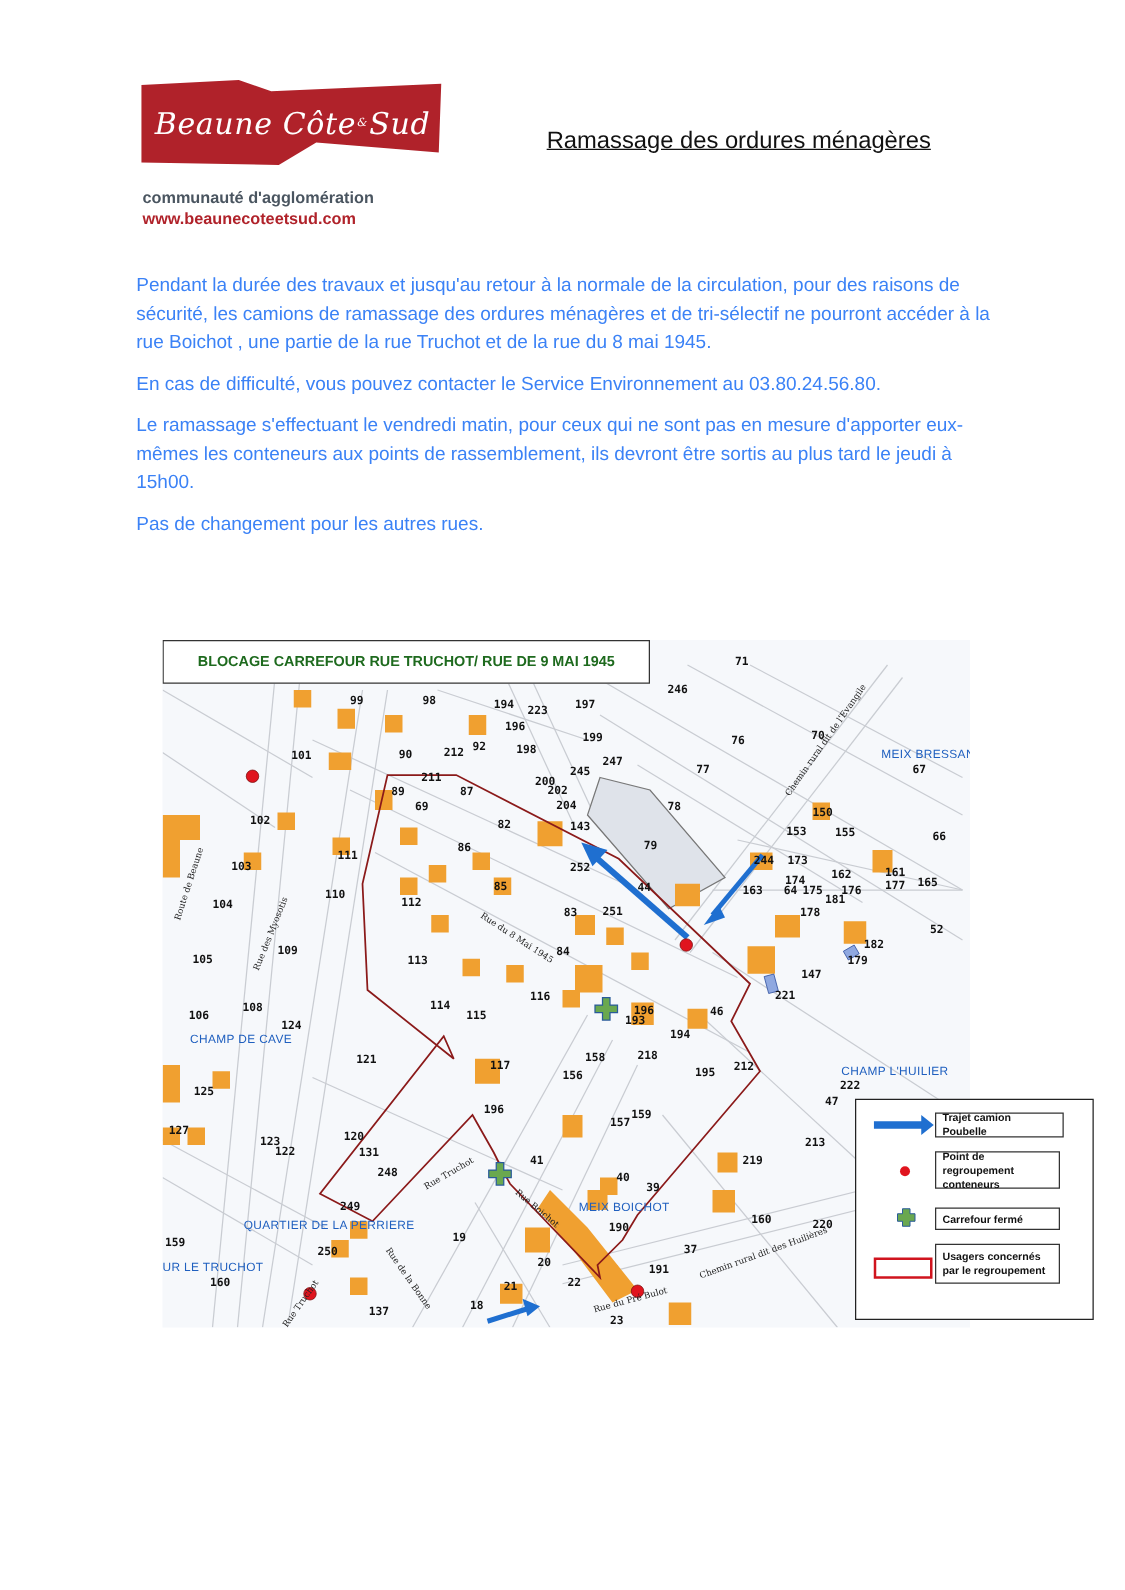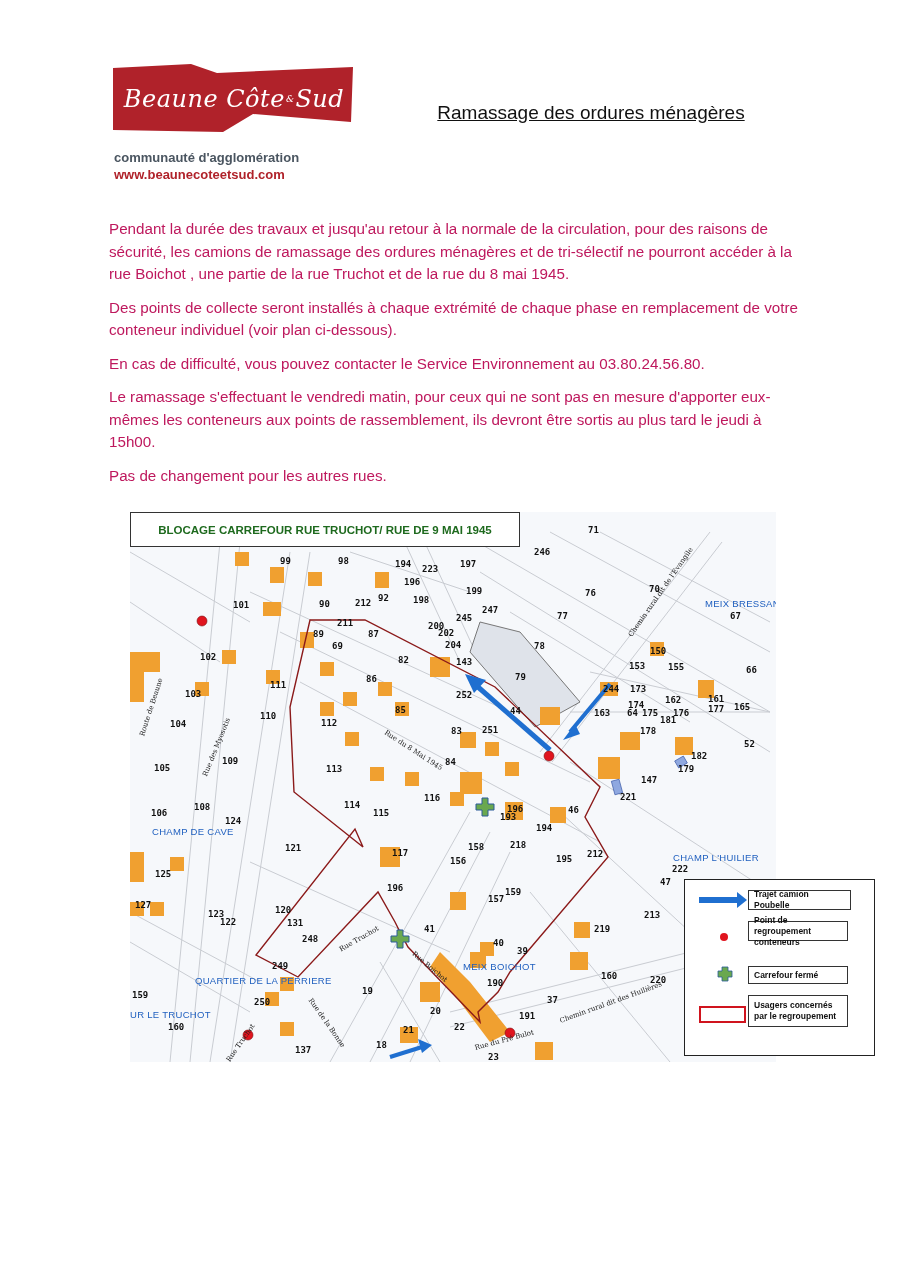--- a/index.html
+++ b/index.html
@@ -4,21 +4,21 @@
 <style>
   html, body { margin: 0; padding: 0; background: #ffffff; }
   body { width: 900px; height: 1272px; position: relative; overflow: hidden; font-family: "Liberation Sans", sans-serif; color: #1a1a1a; }
   .logo { position: absolute; left: 113px; top: 64px; width: 242px; height: 78px; }
   .logo svg { display: block; }
   .logo-text { position: absolute; left: 0; top: 0; width: 242px; height: 70px; display: flex; align-items: center; justify-content: center; font-family: "DejaVu Serif", serif; font-style: italic; color: #ffffff; font-size: 24px; letter-spacing: 0.5px; }
   .logo-text .small { font-size: 9px; vertical-align: middle; margin: 0 1px; }
   .agglo { position: absolute; left: 114px; top: 150px; font-size: 13px; font-weight: bold; color: #4a5560; }
   .site { position: absolute; left: 114px; top: 167px; font-size: 13px; font-weight: bold; color: #b0222a; }
   .title { position: absolute; left: 400px; top: 100px; width: 382px; text-align: center; font-size: 19px; line-height: 25px; text-decoration: underline; color: #111; }
-  .body-text { position: absolute; left: 109px; top: 218px; width: 700px; font-size: 15.2px; line-height: 22.5px; color: #be185d; }
+  .body-text { position: absolute; left: 109px; top: 218px; width: 700px; font-size: 15.2px; line-height: 22.5px; color: #3b82f6; }
   .body-text p { margin: 0 0 11px 0; }
   .map { position: absolute; left: 130px; top: 512px; width: 646px; height: 550px; background: #f6f8fb; overflow: hidden; }
   .map svg { position: absolute; left: 0; top: 0; }
   .map-banner { position: absolute; left: 0; top: 0; width: 390px; height: 35px; border: 1.5px solid #333; background: #fff; display: flex; align-items: center; justify-content: center; color: #1e6a1e; font-weight: bold; font-size: 11.5px; box-sizing: border-box; }
   .lbl { position: absolute; font-family: "DejaVu Sans Mono", monospace; font-size: 9px; font-weight: bold; color: #111; white-space: nowrap; }
   .place { position: absolute; font-size: 9.5px; color: #1f5fbf; white-space: nowrap; letter-spacing: 0.3px; }
   .street { position: absolute; font-family: "DejaVu Serif", serif; font-size: 7px; color: #222; white-space: nowrap; transform-origin: left center; }
   .legend { position: absolute; left: 684px; top: 879px; width: 191px; height: 177px; border: 1.5px solid #222; background: #fff; box-sizing: border-box; }
   .leg-box { position: absolute; left: 63px; border: 1px solid #333; background: #fff; font-size: 8.5px; font-weight: bold; color: #111; padding: 2px 5px; box-sizing: border-box; line-height: 11px; display: flex; align-items: center; }
   .leg-sym { position: absolute; }
@@ -38,21 +38,20 @@
 </div>
 <div class="agglo">communauté d'agglomération</div>
 <div class="site">www.beaunecoteetsud.com</div>
 
 <div class="title">
   <div>Ramassage des ordures ménagères</div>
 </div>
 
 <div class="body-text">
   <p>Pendant la durée des travaux et jusqu'au retour à la normale de la circulation, pour des raisons de sécurité, les camions de ramassage des ordures ménagères et de tri-sélectif ne pourront accéder à la rue Boichot , une partie de la rue Truchot et de la rue du 8 mai 1945.</p>
-  <p>Des points de collecte seront installés à chaque extrémité de chaque phase en remplacement de votre conteneur individuel (voir plan ci-dessous).</p>
   <p>En cas de difficulté, vous pouvez contacter le Service Environnement au 03.80.24.56.80.</p>
   <p>Le ramassage s'effectuant le vendredi matin, pour ceux qui ne sont pas en mesure d'apporter eux-mêmes les conteneurs aux points de rassemblement, ils devront être sortis au plus tard le jeudi à 15h00.</p>
   <p>Pas de changement pour les autres rues.</p>
 </div>
 
 <div class="map">
   <svg width="646" height="550" viewBox="0 0 646 550">
     <g stroke="#c9ccd2" stroke-width="1" fill="none">
       <line x1="0" y1="40" x2="120" y2="110"></line>
         <line x1="0" y1="90" x2="90" y2="150"></line>
@@ -312,21 +311,21 @@
 <div class="legend">
   <svg class="leg-sym" style="left:14px;top:12px" width="50" height="16">
     <rect x="0" y="5" width="40" height="6" fill="#1f6fd0"></rect>
     <polygon points="38,0 48,8 38,16" fill="#1f6fd0"></polygon>
   </svg>
   <div class="leg-box" style="top:10px;width:103px;height:20px">Trajet camion Poubelle</div>
 
   <svg class="leg-sym" style="left:34px;top:52px" width="10" height="10">
     <circle cx="5" cy="5" r="4" fill="#e0141e"></circle>
   </svg>
-  <div class="leg-box" style="top:41px;width:100px;height:20px">Point de regroupement conteneurs</div>
+  <div class="leg-box" style="top:41px;width:100px;height:30px">Point de regroupement conteneurs</div>
 
   <svg class="leg-sym" style="left:32px;top:86px" width="16" height="16">
     <polygon points="5,1 11,1 11,5 15,5 15,11 11,11 11,15 5,15 5,11 1,11 1,5 5,5" fill="#6aa84f" stroke="#2a5b9a" stroke-width="0.8"></polygon>
   </svg>
   <div class="leg-box" style="top:86px;width:100px;height:18px">Carrefour fermé</div>
 
   <div class="leg-sym" style="left:14px;top:126px;width:47px;height:17px;border:2px solid #d0141e;box-sizing:border-box"></div>
   <div class="leg-box" style="top:115px;width:100px;height:32px">Usagers concernés par le regroupement</div>
 </div>
 

